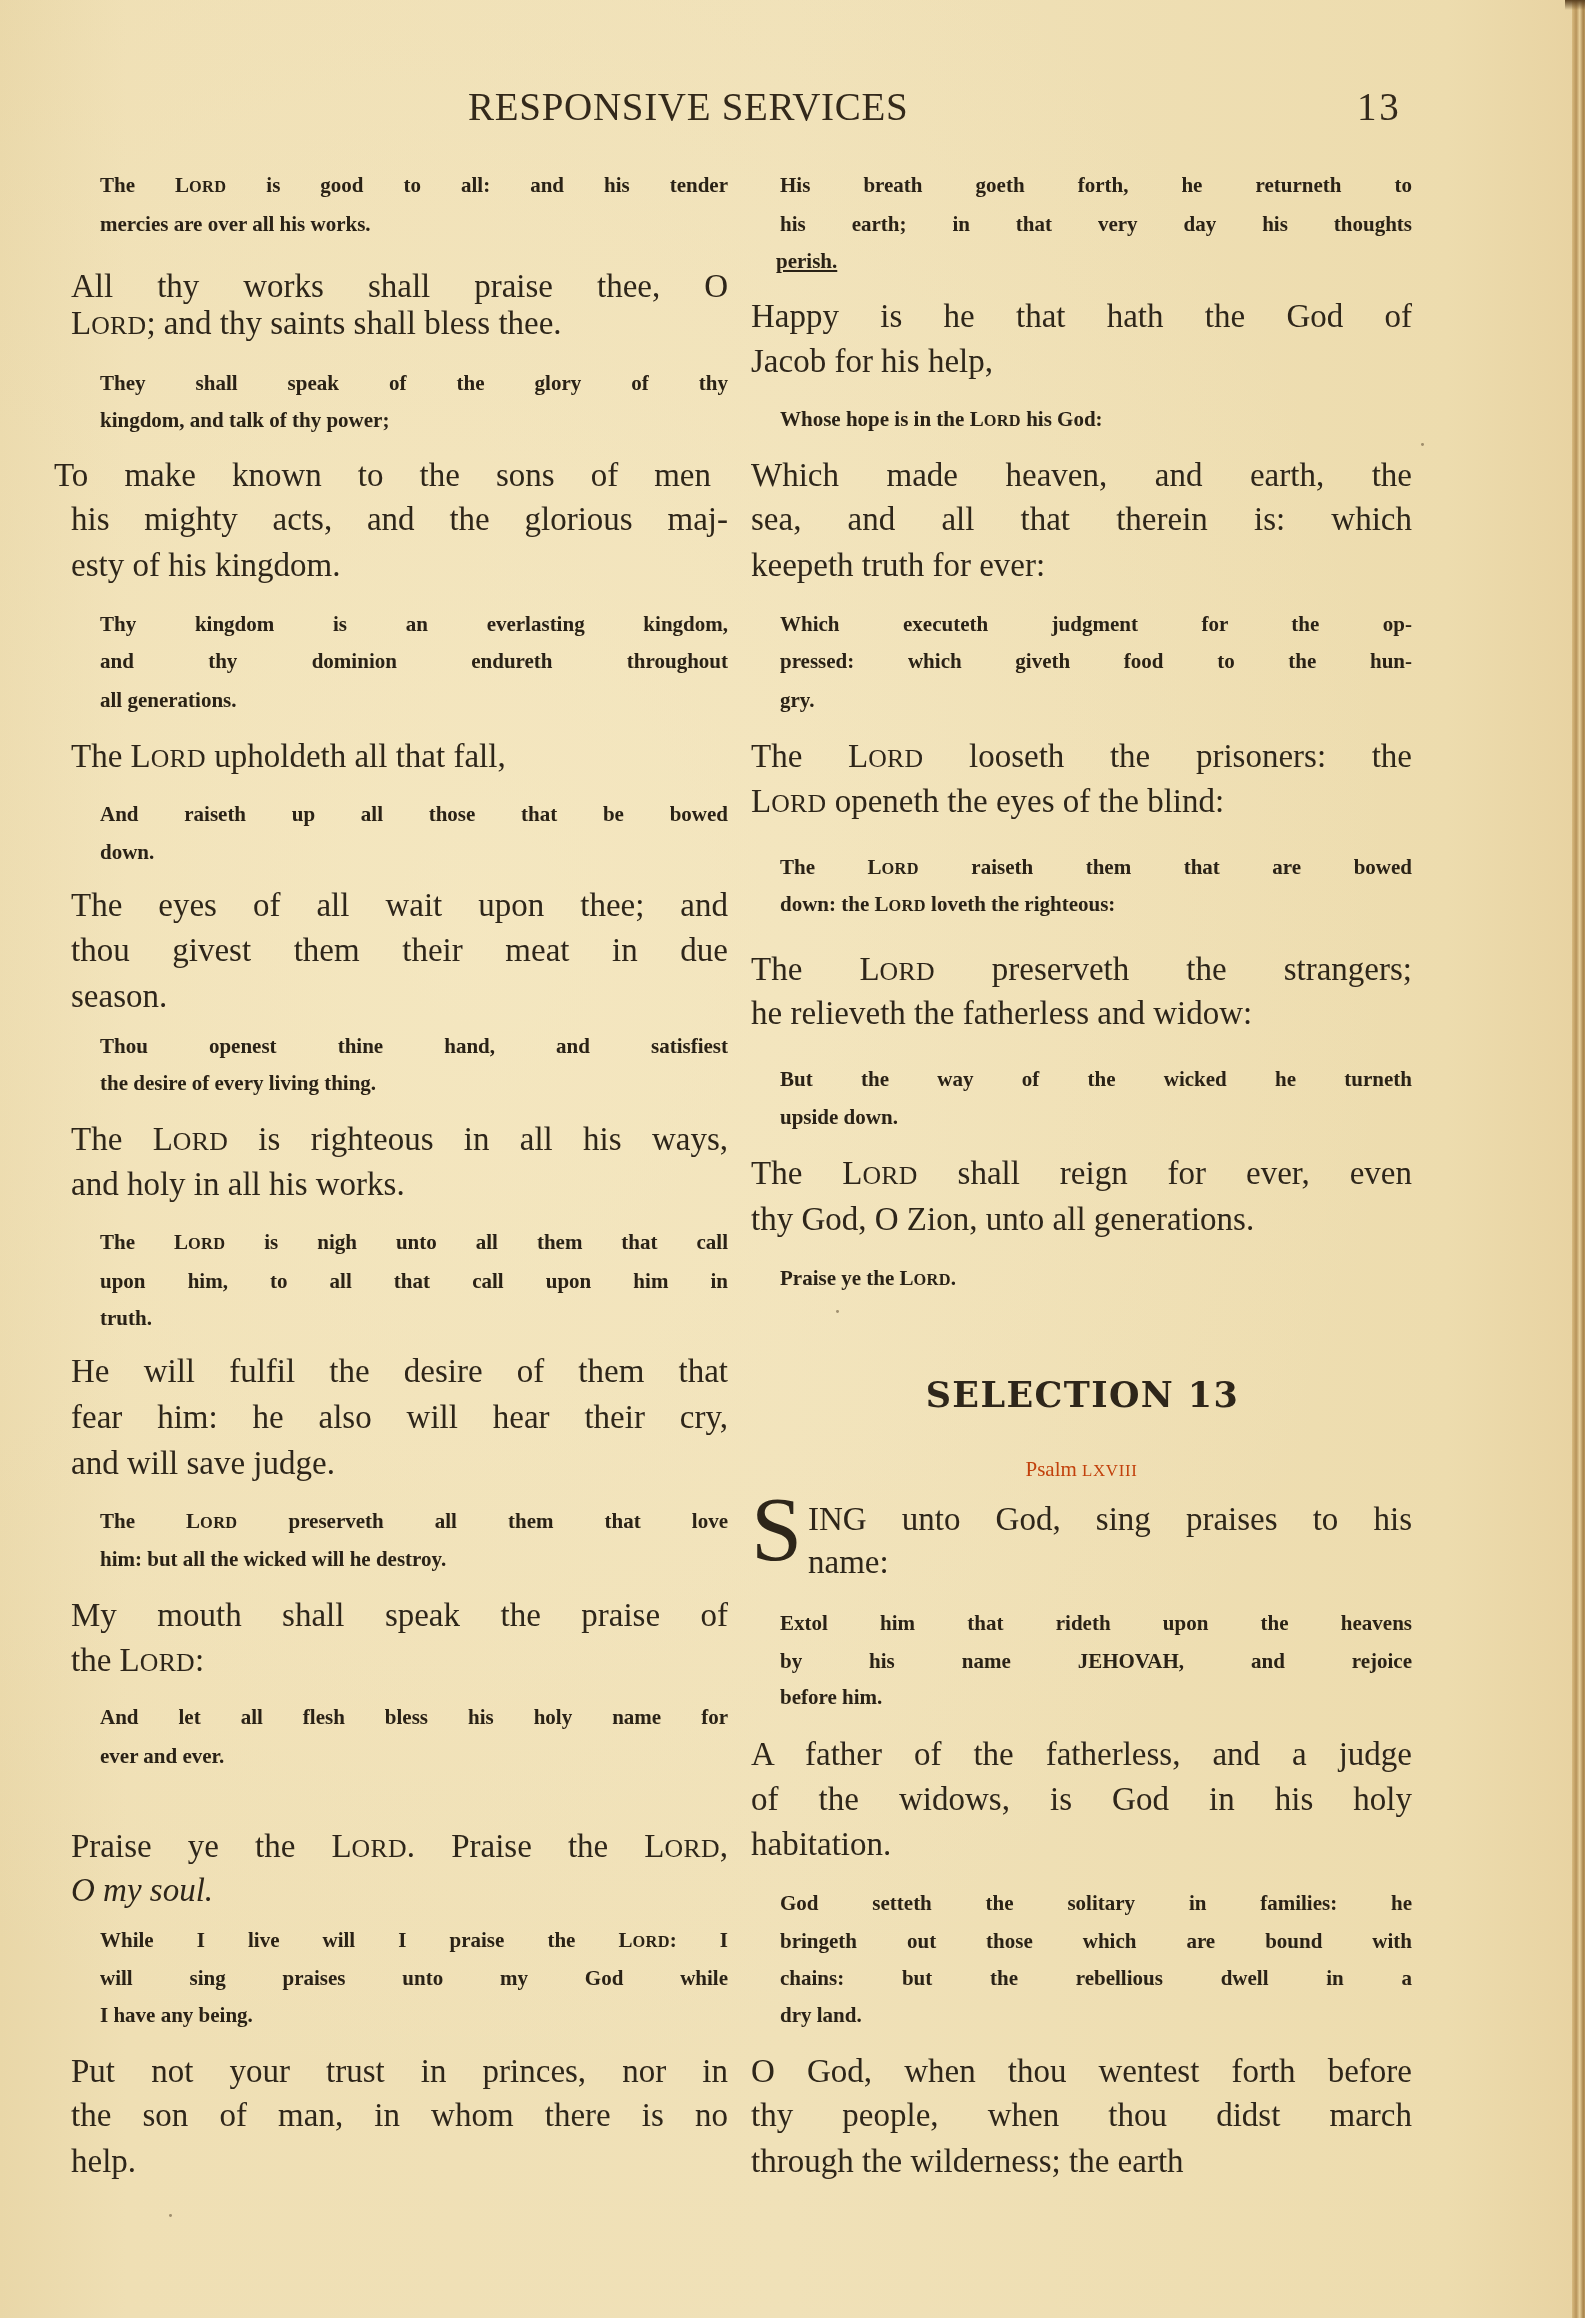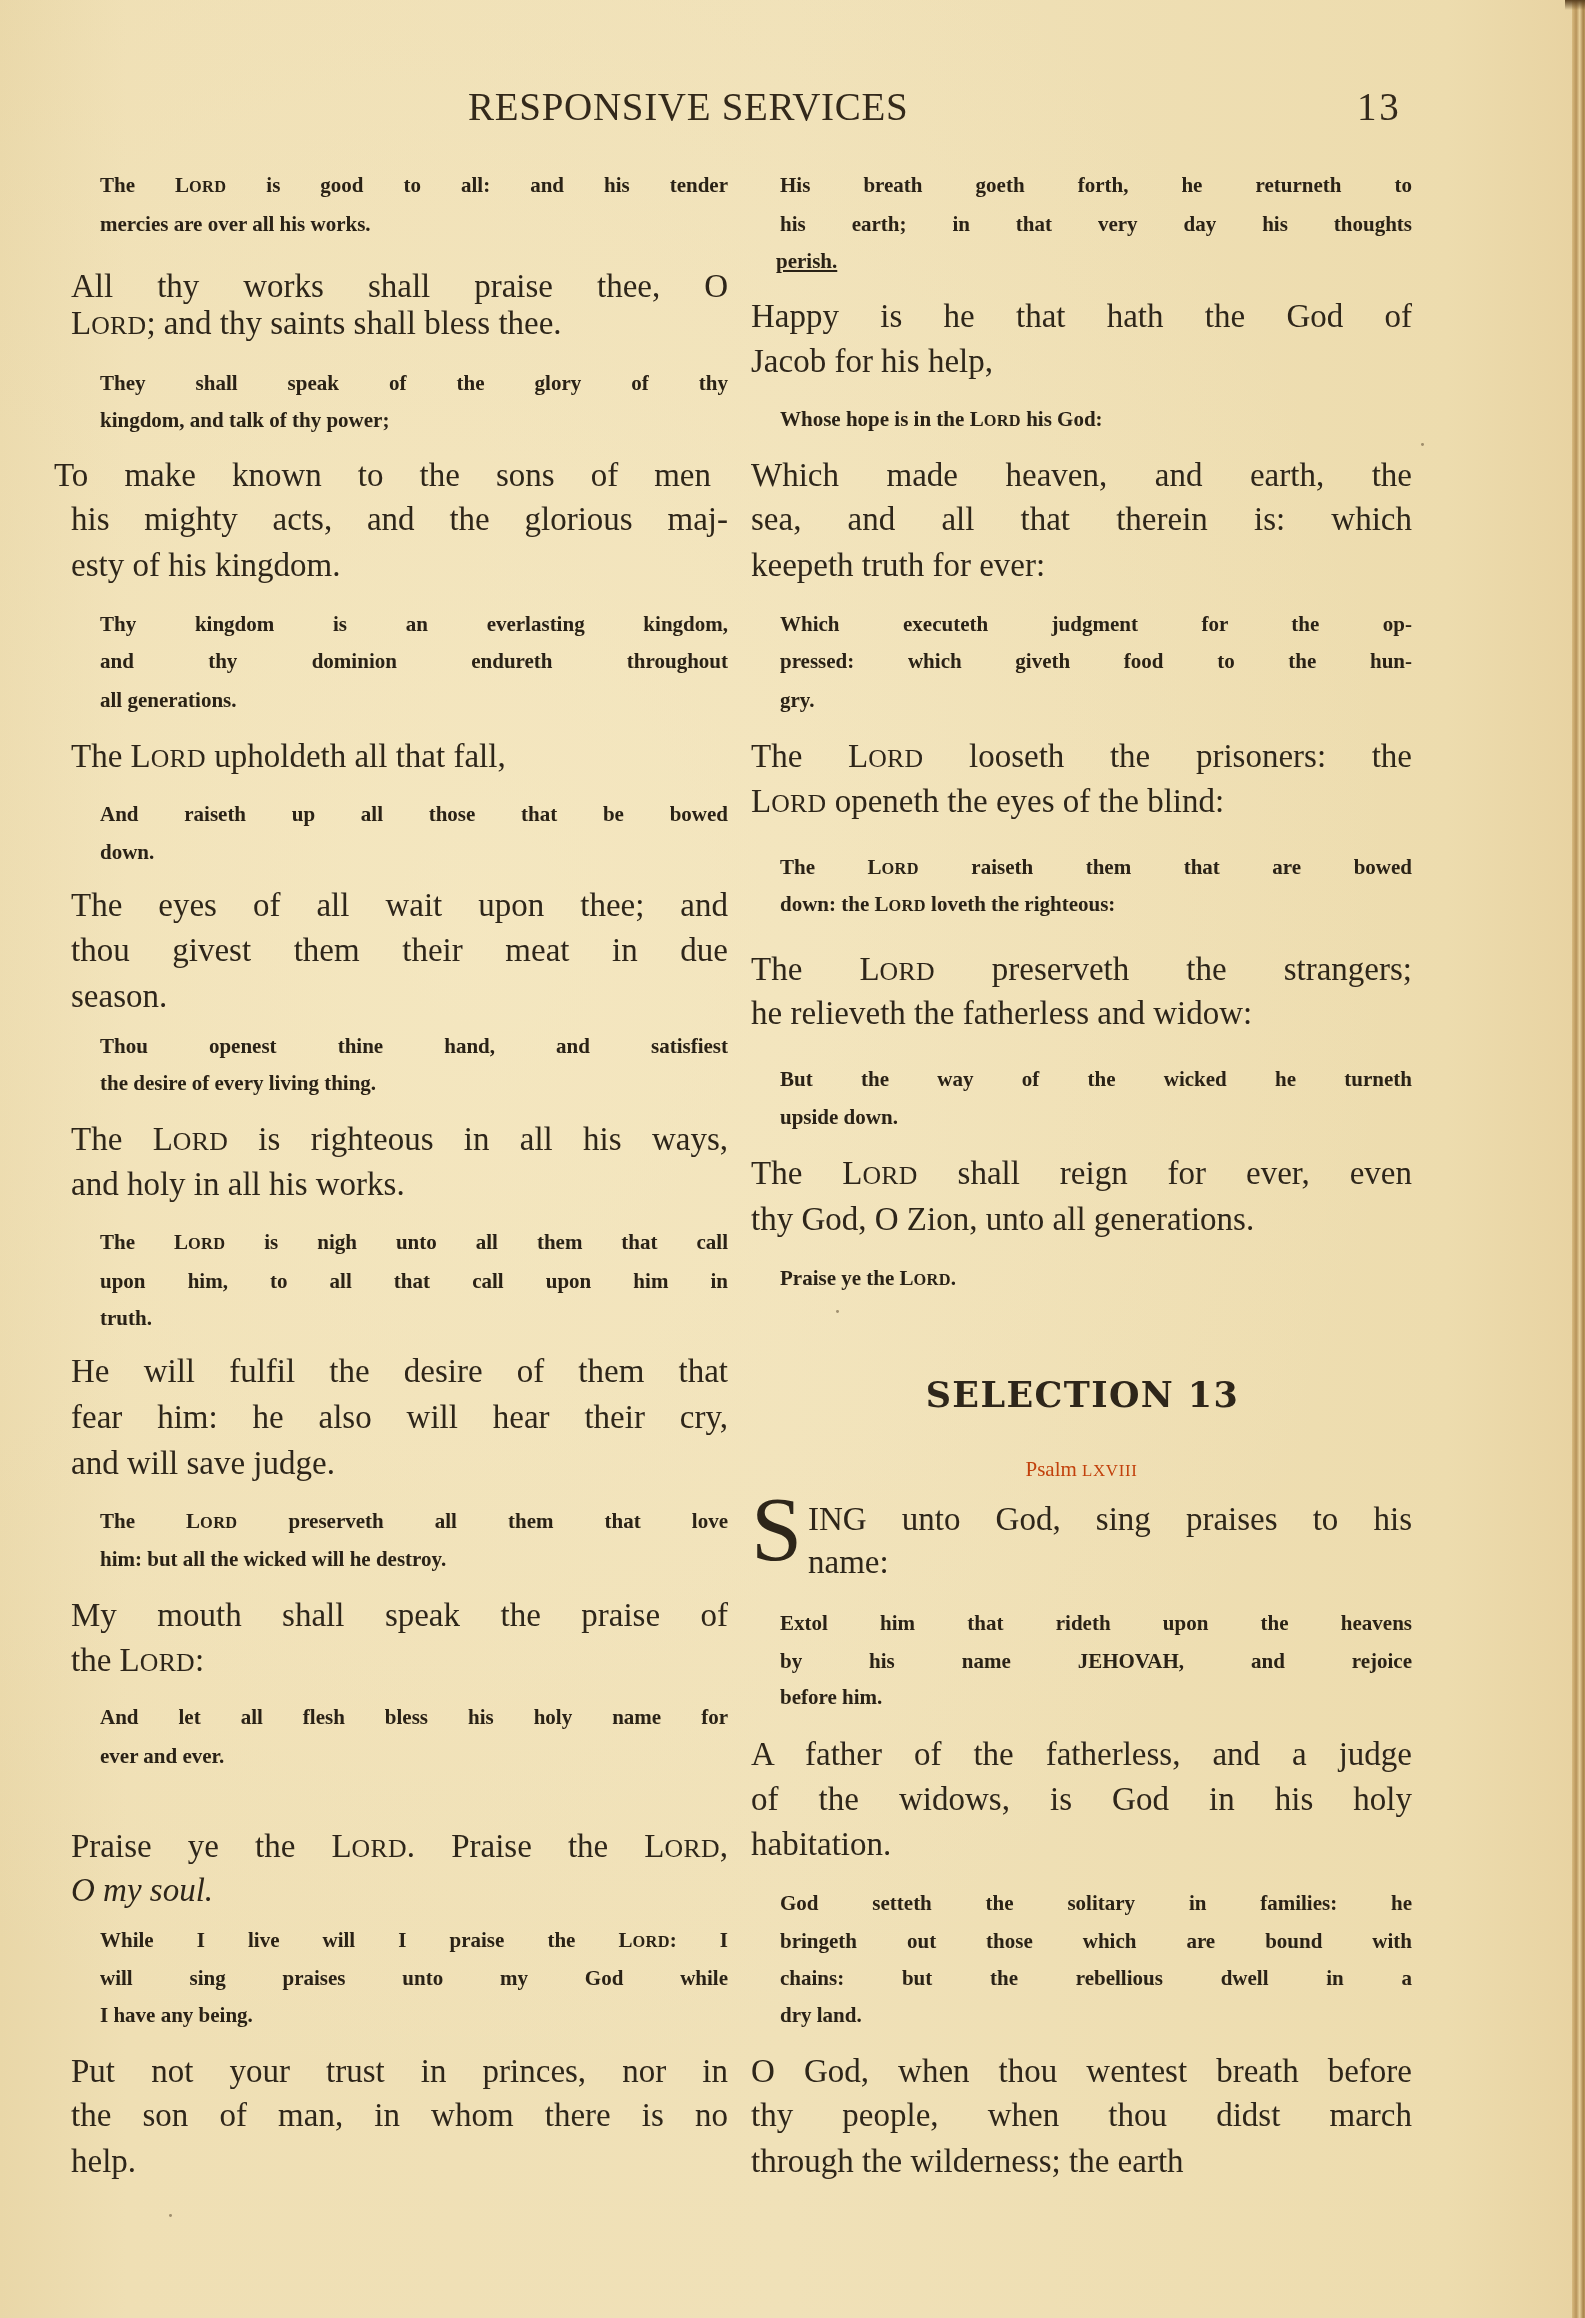--- a/index.html
+++ b/index.html
@@ -138,21 +138,21 @@
     <div class="line bold just" style="left: 780px; top: 1602px; width: 632px;">Extol him that rideth upon the heavens</div>
     <div class="line bold just" style="left: 780px; top: 1640px; width: 632px;">by his name JEHOVAH, and rejoice</div>
     <div class="line bold" style="left: 780px; top: 1676px; width: auto;">before him.</div>
     <div class="line reg just" style="left: 751px; top: 1733px; width: 661px;">A father of the fatherless, and a judge</div>
     <div class="line reg just" style="left: 751px; top: 1778px; width: 661px;">of the widows, is God in his holy</div>
     <div class="line reg" style="left: 751px; top: 1823px; width: auto;">habitation.</div>
     <div class="line bold just" style="left: 780px; top: 1882px; width: 632px;">God setteth the solitary in families: he</div>
     <div class="line bold just" style="left: 780px; top: 1920px; width: 632px;">bringeth out those which are bound with</div>
     <div class="line bold just" style="left: 780px; top: 1957px; width: 632px;">chains: but the rebellious dwell in a</div>
     <div class="line bold" style="left: 780px; top: 1994px; width: auto;">dry land.</div>
-    <div class="line reg just" style="left: 751px; top: 2050px; width: 661px;">O God, when thou wentest breath before</div>
+    <div class="line reg just" style="left: 751px; top: 2050px; width: 661px;">O God, when thou wentest forth before</div>
     <div class="line reg just" style="left: 751px; top: 2094px; width: 661px;">thy people, when thou didst march</div>
     <div class="line reg" style="left: 751px; top: 2140px; width: auto;">through the wilderness; the earth</div>
   </div>
 
 <div class="selection-heading">SELECTION 13</div>
 <div class="psalm-ref">
   <span>Psalm</span>
   <span class="roman">LXVIII</span>
 </div>
 <div class="drop-cap">S</div>

